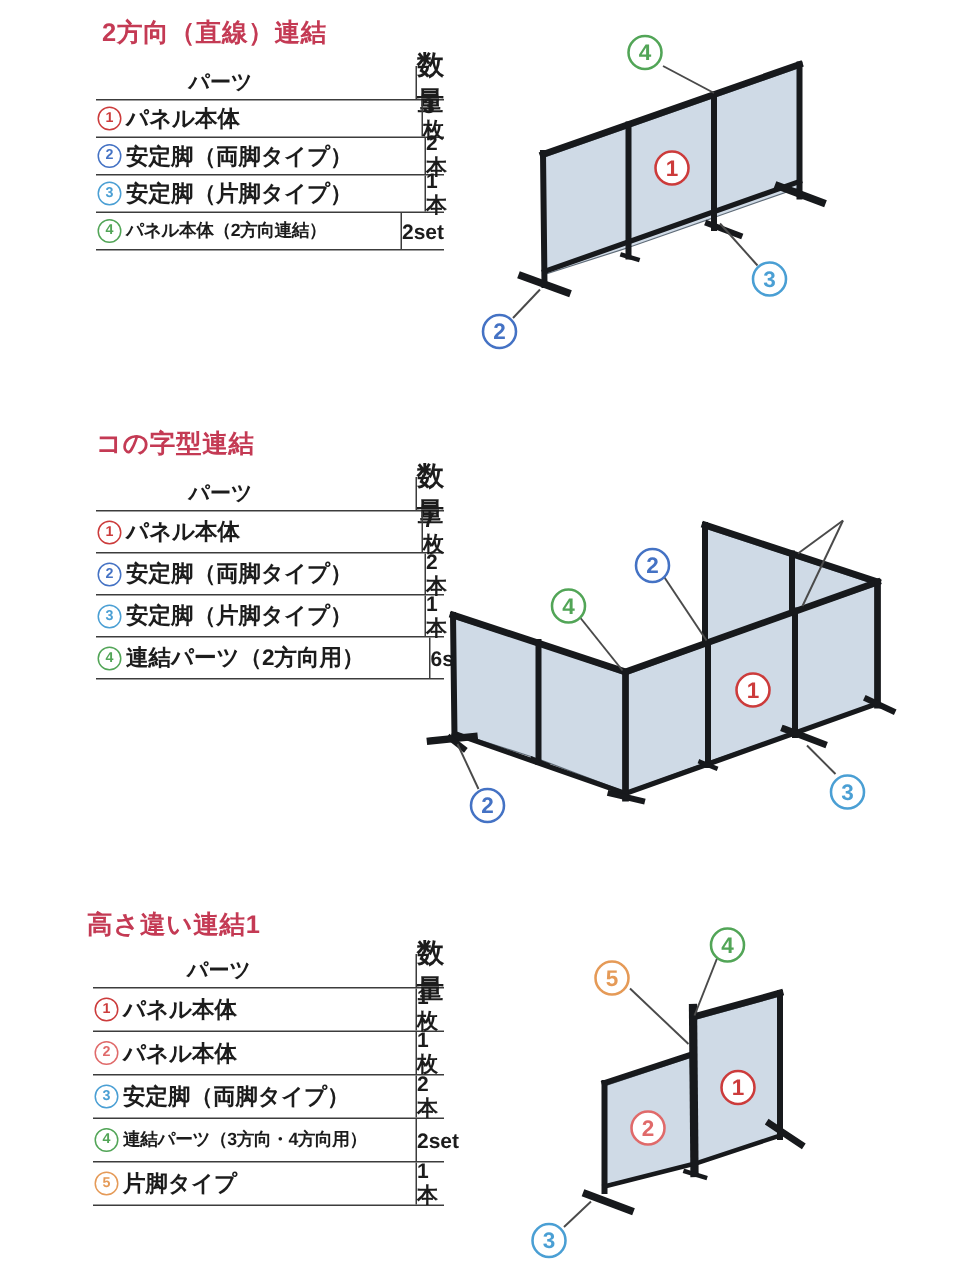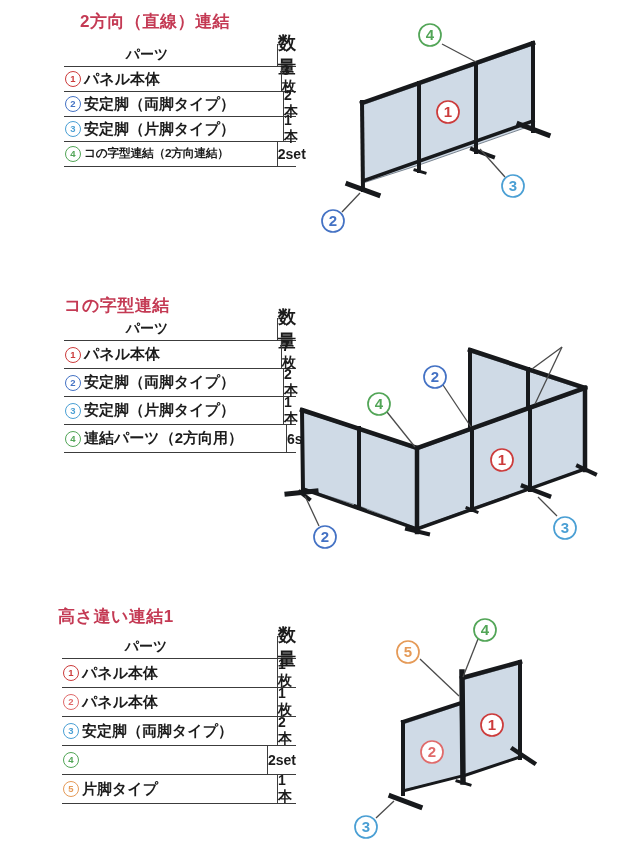--- a/index.html
+++ b/index.html
@@ -43,21 +43,21 @@
   svg{position:absolute;overflow:visible;}
   .fr{stroke:#17191c;fill:none;stroke-linecap:square;}
   .pnl{stroke:#5f6b77;stroke-width:.8;}
   .ld{stroke:#4a4a4a;stroke-width:1.3;fill:none;}
   .cl-circle{fill:#ffffff;stroke-width:1.7;}
   .cl-text{font-size:15px;font-weight:bold;text-anchor:middle;font-family:"Liberation Sans","DejaVu Sans",sans-serif;}
 </style>
 </head>
 <body>
 
-<div class="sec-title" style="left:80px;top:13px">2方向（直線）連結</div>
+<div class="sec-title" style="left:68px;top:13px">2方向（直線）連結</div>
 
 <div class="ptable t1" style="left:64px;top:44px;width:232px">
   <div class="thead">
     <span class="lbl">パーツ</span>
     <span class="qty">数量</span>
   </div>
 <div class="trow">
       <span class="lbl">
         <span class="circ" style="border-color:#cc3b3b;color:#cc3b3b">1</span>
         <span class="txt">パネル本体</span>
@@ -74,21 +74,21 @@
     <div class="trow">
       <span class="lbl">
         <span class="circ" style="border-color:#4a9fd4;color:#4a9fd4">3</span>
         <span class="txt">安定脚（片脚タイプ）</span>
       </span>
       <span class="qty">1本</span>
     </div>
     <div class="trow">
       <span class="lbl">
         <span class="circ" style="border-color:#52a557;color:#52a557">4</span>
-        <span class="txt small">コの字型連結（2方向連結）</span>
+        <span class="txt small">パネル本体（2方向連結）</span>
       </span>
       <span class="qty">2set</span>
     </div>
   </div>
 
 <svg style="left:300px;top:10px" width="340" height="230" viewBox="0 0 340 230">
   <g fill="#cfdae6">
     <polygon class="pnl" points="62,95 119,75 119,155 63,173"></polygon>
     <polygon class="pnl" points="119,75 176,55 176,135 119,155"></polygon>
     <polygon class="pnl" points="176,55 233,35 233,115 176,135"></polygon>
@@ -123,21 +123,21 @@
   <g class="cl">
     <circle class="cl-circle" cx="213" cy="176" r="11" stroke="#4a9fd4"></circle>
     <text class="cl-text" x="213" y="181" fill="#4a9fd4">3</text>
   </g>
   <g class="cl">
     <circle class="cl-circle" cx="33" cy="211" r="11" stroke="#4472c4"></circle>
     <text class="cl-text" x="33" y="216" fill="#4472c4">2</text>
   </g>
 </svg>
 
-<div class="sec-title" style="left:64px;top:297px">コの字型連結</div>
+<div class="sec-title" style="left:64px;top:287px">コの字型連結</div>
 
 <div class="ptable t2" style="left:64px;top:318px;width:232px">
   <div class="thead">
     <span class="lbl">パーツ</span>
     <span class="qty">数量</span>
   </div>
 <div class="trow">
       <span class="lbl">
         <span class="circ" style="border-color:#cc3b3b;color:#cc3b3b">1</span>
         <span class="txt">パネル本体</span>
@@ -266,20 +266,21 @@
     <div class="trow">
       <span class="lbl">
         <span class="circ" style="border-color:#4a9fd4;color:#4a9fd4">3</span>
         <span class="txt">安定脚（両脚タイプ）</span>
       </span>
       <span class="qty">2本</span>
     </div>
     <div class="trow">
       <span class="lbl">
         <span class="circ" style="border-color:#52a557;color:#52a557">4</span>
+        <span class="txt small">連結パーツ（3方向・4方向用）</span>
       </span>
       <span class="qty">2set</span>
     </div>
     <div class="trow">
       <span class="lbl">
         <span class="circ" style="border-color:#e59a57;color:#e59a57">5</span>
         <span class="txt">片脚タイプ</span>
       </span>
       <span class="qty">1本</span>
     </div>

